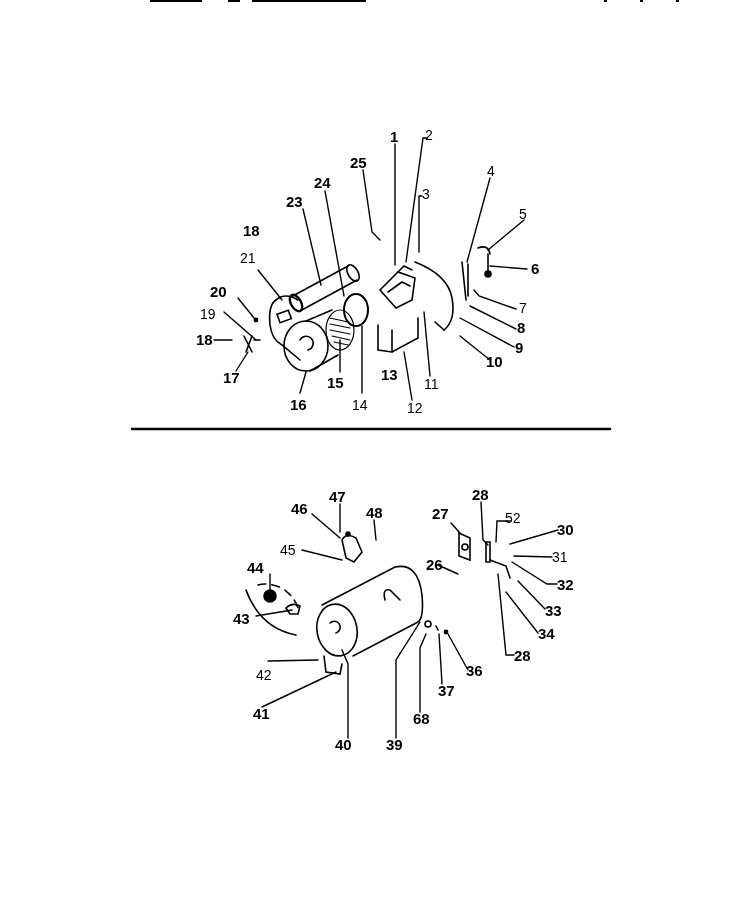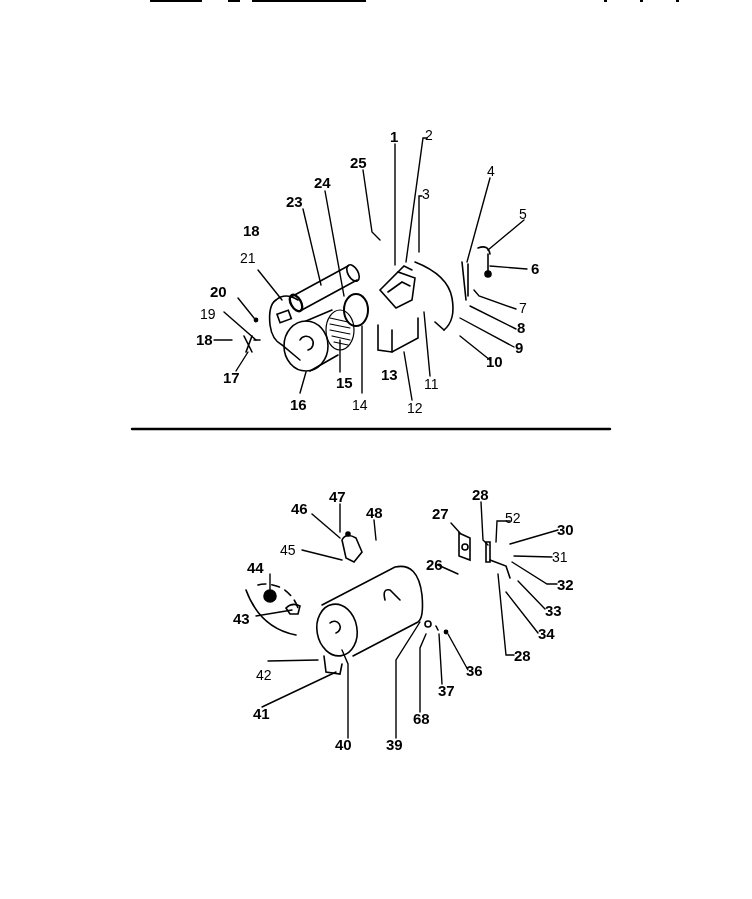--- a/index.html
+++ b/index.html
@@ -174,21 +174,21 @@
     <span class="lbl" style="left: 519px; top: 207px;">5</span>
     <span class="lbl b" style="left: 531px; top: 262px;">6</span>
     <span class="lbl" style="left: 519px; top: 301px;">7</span>
     <span class="lbl b" style="left: 517px; top: 321px;">8</span>
     <span class="lbl b" style="left: 515px; top: 341px;">9</span>
     <span class="lbl b" style="left: 486px; top: 355px;">10</span>
     <span class="lbl" style="left: 424px; top: 377px;">11</span>
     <span class="lbl" style="left: 407px; top: 401px;">12</span>
     <span class="lbl b" style="left: 381px; top: 368px;">13</span>
     <span class="lbl" style="left: 352px; top: 398px; text-align: right;">14</span>
-    <span class="lbl b" style="left: 336px; top: 376px; text-align: right;">15</span>
+    <span class="lbl b" style="left: 327px; top: 376px; text-align: right;">15</span>
     <span class="lbl b" style="left: 290px; top: 398px;">16</span>
     <span class="lbl b" style="left: 223px; top: 371px;">17</span>
     <span class="lbl b" style="left: 196px; top: 333px;">18</span>
     <span class="lbl" style="left: 200px; top: 307px;">19</span>
     <span class="lbl b" style="left: 210px; top: 285px;">20</span>
     <span class="lbl" style="left: 240px; top: 251px;">21</span>
     <span class="lbl b" style="left: 243px; top: 224px;">18</span>
     <span class="lbl b" style="left: 286px; top: 195px;">23</span>
     <span class="lbl b" style="left: 314px; top: 176px;">24</span>
     <span class="lbl b" style="left: 350px; top: 156px;">25</span>

